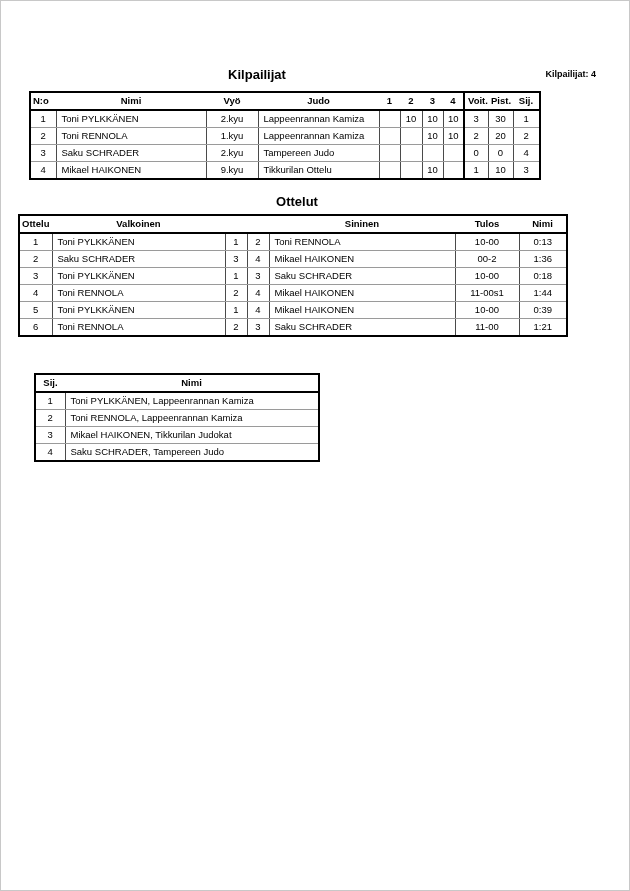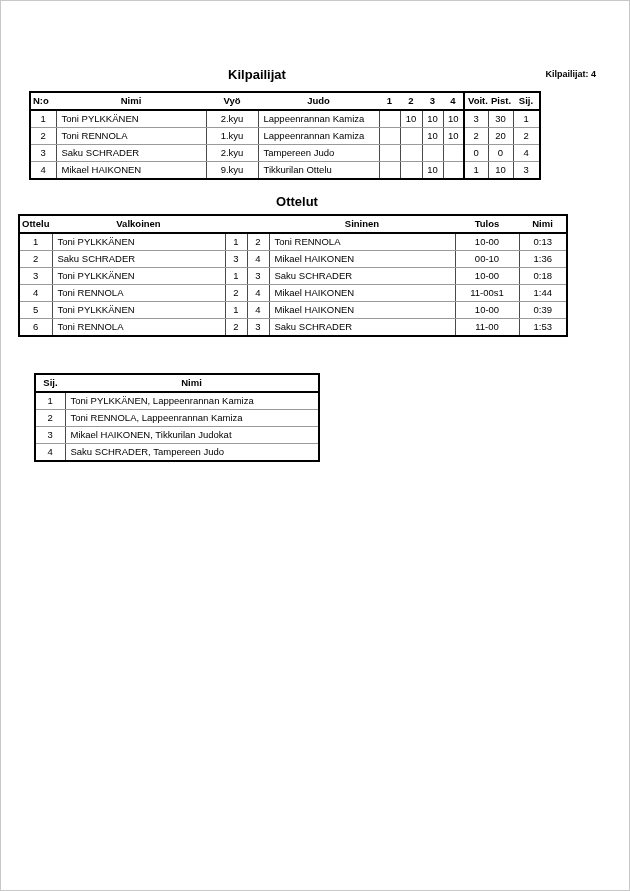--- a/index.html
+++ b/index.html
@@ -169,21 +169,21 @@
         <td>Toni RENNOLA</td>
         <td>10-00</td>
         <td>0:13</td>
       </tr>
       <tr>
         <td>2</td>
         <td>Saku SCHRADER</td>
         <td>3</td>
         <td>4</td>
         <td>Mikael HAIKONEN</td>
-        <td>00-10</td>
+        <td>00-2</td>
         <td>1:36</td>
       </tr>
       <tr>
         <td>3</td>
         <td>Toni PYLKKÄNEN</td>
         <td>1</td>
         <td>3</td>
         <td>Saku SCHRADER</td>
         <td>10-00</td>
         <td>0:18</td>
@@ -206,21 +206,21 @@
         <td>10-00</td>
         <td>0:39</td>
       </tr>
       <tr>
         <td>6</td>
         <td>Toni RENNOLA</td>
         <td>2</td>
         <td>3</td>
         <td>Saku SCHRADER</td>
         <td>11-00</td>
-        <td>1:53</td>
+        <td>1:21</td>
       </tr>
     </tbody>
   </table>
 
   <div class="section-title" style="left:175px;top:350px;margin-top:20px;">Tulokset</div>
 
   <table class="tbl" id="t3">
     <colgroup>
       <col style="width:30px">
         <col style="width:254px">

